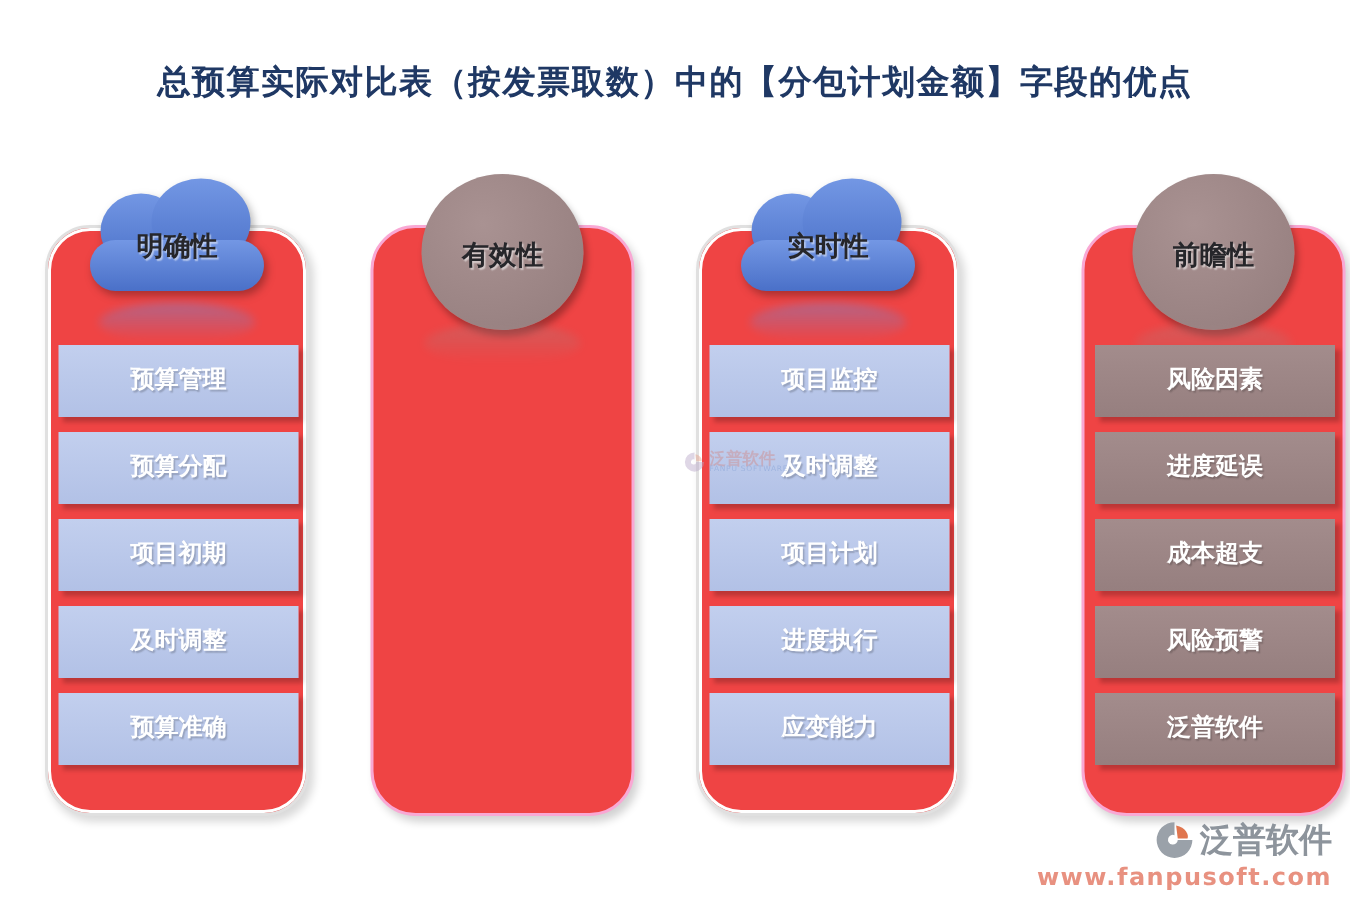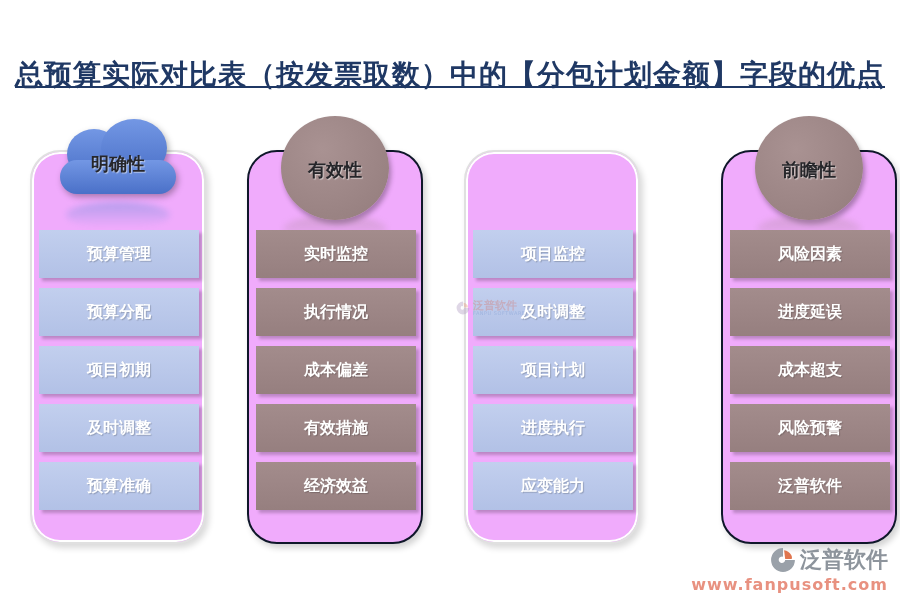--- a/index.html
+++ b/index.html
@@ -1,28 +1,28 @@
 <!DOCTYPE html>
 <html><head>
 <meta charset="utf-8">
 <style>
   * { margin:0; padding:0; box-sizing:border-box; }
   html,body { width:900px; height:600px; background:#ffffff; overflow:hidden;
               font-family:"DejaVu Sans", sans-serif; }
   .board { position:relative; width:900px; height:600px; background:#ffffff; }
 
-  .title { position:absolute; top:56px; left:0; width:900px; text-align:center;
-           font-family:"DejaVu Serif", serif; font-weight:bold; font-size:28px;
-           color:#1f3864; letter-spacing:1px;text-decoration:underline; }
+  .title { position:absolute; top:40px; left:0; width:900px; text-align:center;
+           font-family:"DejaVu Serif", serif; font-weight:bold; font-size:22px;
+           color:#1f3864; letter-spacing:1px; }
 
   .panel { position:absolute; top:150px; width:176px; height:394px;
-           background:#f0abfc; border-radius:30px;font-family:Liberation Serif, serif; }
+           background:#ef4444; border-radius:30px;font-family:Liberation Serif, serif; }
   .panel.gray { border:2px solid #e0e0e0;
                 box-shadow:3px 4px 6px rgba(0,0,0,.15), inset 0 0 0 2px #fff; }
-  .panel.blue { border:2px solid #0f172a;
+  .panel.blue { border:2px solid #f9a8d4;
                 box-shadow:3px 4px 6px rgba(0,0,0,.18); }
   .panel.c1 { left:30px; }
   .panel.c2 { left:247px; }
   .panel.c3 { left:464px; }
   .panel.c4 { left:721px; }
 
   .headwrap { position:absolute; top:-36px; left:50%; transform:translateX(-50%);
               width:136px; height:110px; }
   .cloud-svg { position:absolute; top:0; left:2px; width:132px; height:84px;
                filter:drop-shadow(2px 3px 3px rgba(0,0,0,.3)); }
@@ -95,30 +95,40 @@
       <div class="item lblue">预算准确</div>
     </div>
   </div>
 
   <div class="panel blue c2">
     <div class="headwrap">
       <div class="circle-shape"></div>
       <span class="head-label on-circle">有效性</span>
       <div class="reflection mauve-r"></div>
     </div>
-    <div class="items">
-      <div class="item mauve">实时监控</div>
-      <div class="item mauve">执行情况</div>
-      <div class="item mauve">成本偏差</div>
-      <div class="item mauve">有效措施</div>
-      <div class="item mauve">经济效益</div>
-    </div>
   </div>
 
   <div class="panel gray c3">
+    <div class="headwrap">
+      <svg class="cloud-svg" viewBox="0 0 132 84">
+        <defs>
+          <linearGradient id="cg2" x1="0" y1="0" x2="0" y2="1">
+            <stop offset="0" stop-color="#7397e4"></stop>
+              <stop offset="1" stop-color="#4a70c8"></stop>
+          </linearGradient>
+        </defs>
+        <g fill="url(#cg2)">
+          <ellipse cx="42" cy="38" rx="27" ry="25"></ellipse>
+          <ellipse cx="82" cy="32" rx="33" ry="29"></ellipse>
+          <rect x="8" y="44" width="116" height="34" rx="17"></rect>
+        </g>
+      </svg>
+      <span class="head-label on-cloud">实时性</span>
+      <div class="reflection blue-r"></div>
+    </div>
     <div class="items">
       <div class="item lblue">项目监控</div>
       <div class="item lblue">及时调整</div>
       <div class="item lblue">项目计划</div>
       <div class="item lblue">进度执行</div>
       <div class="item lblue">应变能力</div>
     </div>
   </div>
 
   <div class="panel blue c4">

